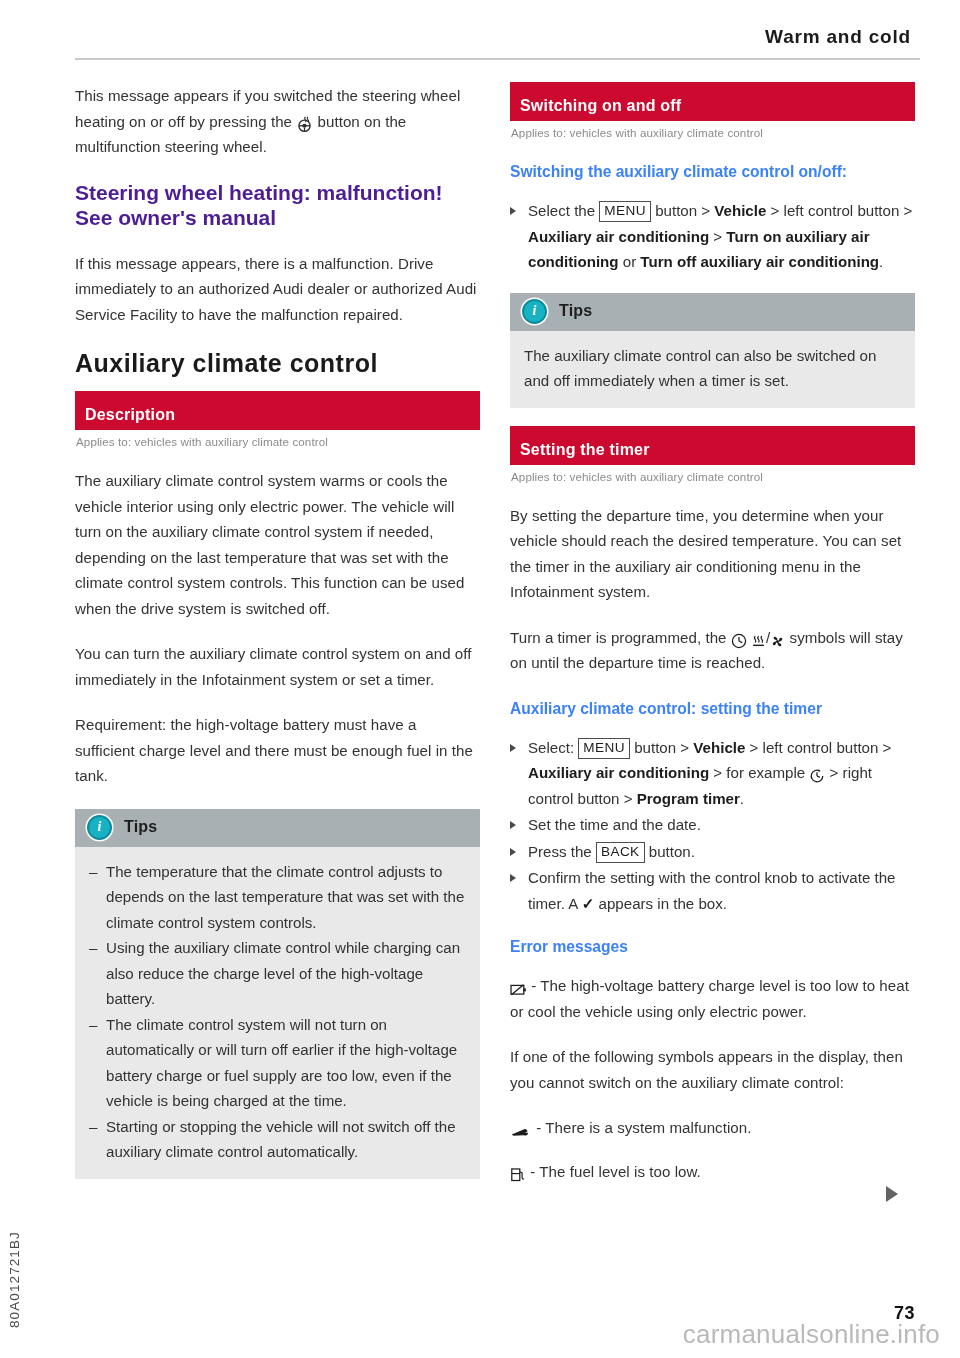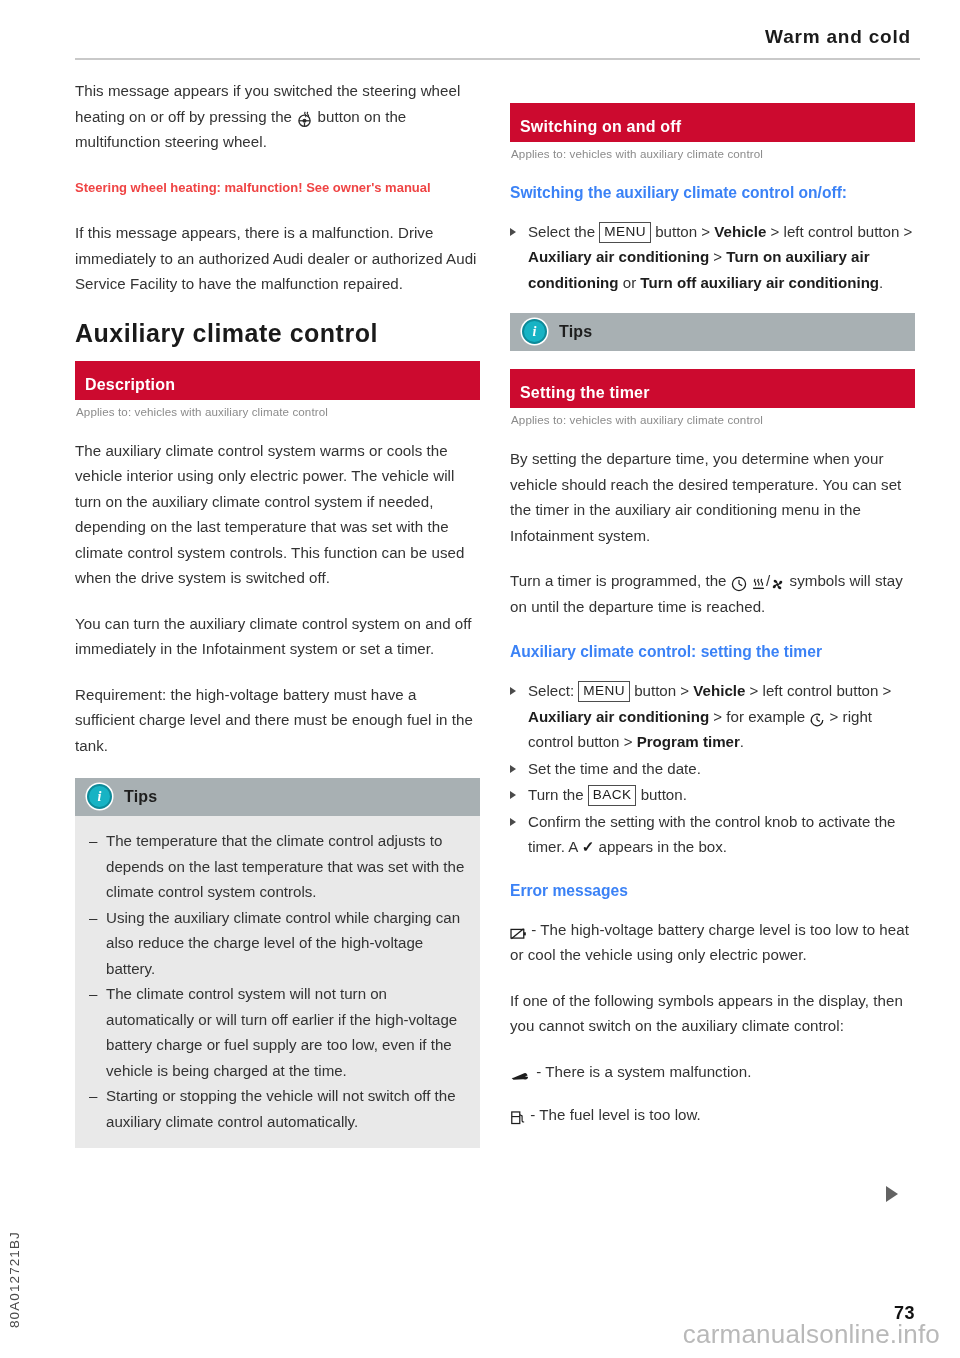--- a/index.html
+++ b/index.html
@@ -62,24 +62,24 @@
     font-size: 15.1px;
     line-height: 25.5px;
     color: #333333;
     letter-spacing: 0.05px;
   }
   p.body.tight { margin-bottom: 18px; }
   .b { font-weight: bold; color: #1d1d1d; }
 
   h2.bold-lead {
     margin: 0 0 20px 0;
-    font-size: 13px;
+    font-size: 21px;
     line-height: 25.5px;
     font-weight: bold;
-    color: #ef4444;
+    color: #4c1d95;
   }
 
   h1.chapter {
     margin: 16px 0 12px 0;
     font-size: 25px;
     line-height: 32px;
     font-weight: bold;
     letter-spacing: 0.5px;
     color: #1a1a1a;
   }
@@ -320,20 +320,23 @@
     <h3 class="sub">Switching the auxiliary climate control on/off:</h3>
 
     <ul class="steps">
       <li><span class="tri"></span><span>Select the </span><span class="keycap">MENU</span><span> button &gt; </span><span class="b">Vehicle</span><span> &gt; left control button &gt; </span><span class="b">Auxiliary air conditioning</span><span> &gt; </span><span class="b">Turn on auxiliary air conditioning</span><span> or </span><span class="b">Turn off auxiliary air conditioning</span><span>.</span></li>
     </ul>
 
     <div class="tips-box">
       <div class="tips-head">
         <span class="i-icon">i</span>
         <span class="tips-title">Tips</span>
+      </div>
+      <div class="tips-body">
+        <p>The auxiliary climate control can also be switched on and off immediately when a timer is set.</p>
       </div>
     </div>
 
     <div class="section-bar">Setting the timer</div>
     <div class="applies-to">Applies to: vehicles with auxiliary climate control</div>
 
     <p class="body">By setting the departure time, you determine when your vehicle should reach the desired temperature. You can set the timer in the auxiliary air conditioning menu in the Infotainment system.</p>
 
     <p class="body"><span>Turn a timer is programmed, the </span><span class="glyph"><svg class="ico" width="16" height="16" viewBox="0 0 18 18">
             <circle cx="9" cy="9" r="7.4" fill="none" stroke="#1d1d1d" stroke-width="1.4"></circle>
@@ -357,21 +360,21 @@
     <ul class="steps">
       <li><span class="tri"></span><span>Select: </span><span class="keycap">MENU</span><span> button &gt; </span><span class="b">Vehicle</span><span> &gt; left control button &gt; </span><span class="b">Auxiliary air conditioning</span><span> &gt; for example </span><span class="glyph"><svg class="ico" width="16" height="16" viewBox="0 0 18 18">
               <path d="M15.5 9 a6.5 6.5 0 1 1 -3.1 -5.55" fill="none" stroke="#1d1d1d" stroke-width="1.4"></path>
               <line x1="9" y1="9" x2="9" y2="4.8" stroke="#1d1d1d" stroke-width="1.4"></line>
               <line x1="9" y1="9" x2="12.2" y2="10.6" stroke="#1d1d1d" stroke-width="1.4"></line>
               <path d="M11.2 1.6 l1.5 2 l-2.4 0.4Z" fill="#1d1d1d"></path>
             </svg></span><span> &gt; right control button &gt; </span><span class="b">Program timer</span><span>.</span></li>
 
       <li><span class="tri"></span><span>Set the time and the date.</span></li>
 
-      <li><span class="tri"></span><span>Turn the </span><span class="keycap">BACK</span><span> button.</span></li>
+      <li><span class="tri"></span><span>Press the </span><span class="keycap">BACK</span><span> button.</span></li>
 
       <li><span class="tri"></span><span>Confirm the setting with the control knob to activate the timer. A </span><span class="b">✓</span><span> appears in the box.</span></li>
     </ul>
 
     <h3 class="sub">Error messages</h3>
 
     <p class="body"><span class="glyph"><svg class="ico" width="17" height="14" viewBox="0 0 20 16">
             <rect x="1.2" y="2.6" width="15" height="10.2" fill="none" stroke="#1d1d1d" stroke-width="1.5"></rect>
             <rect x="16.2" y="6" width="2.4" height="3.6" fill="#1d1d1d"></rect>
             <line x1="1.6" y1="13.6" x2="16" y2="1.8" stroke="#1d1d1d" stroke-width="1.6"></line>

